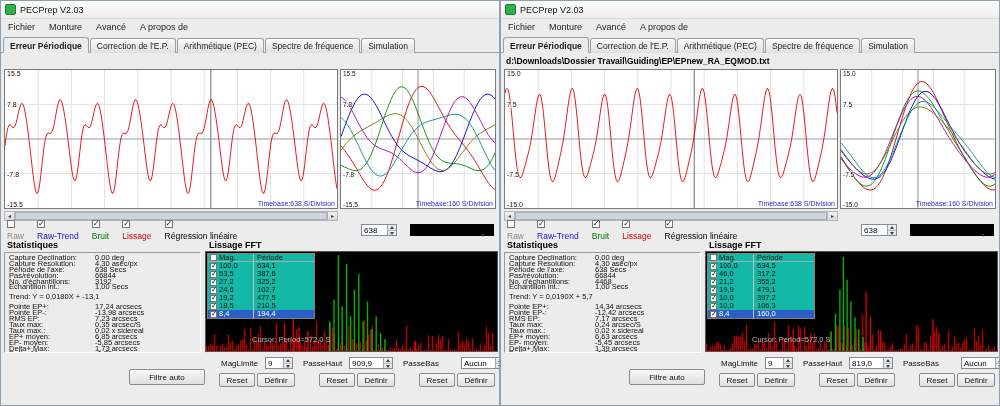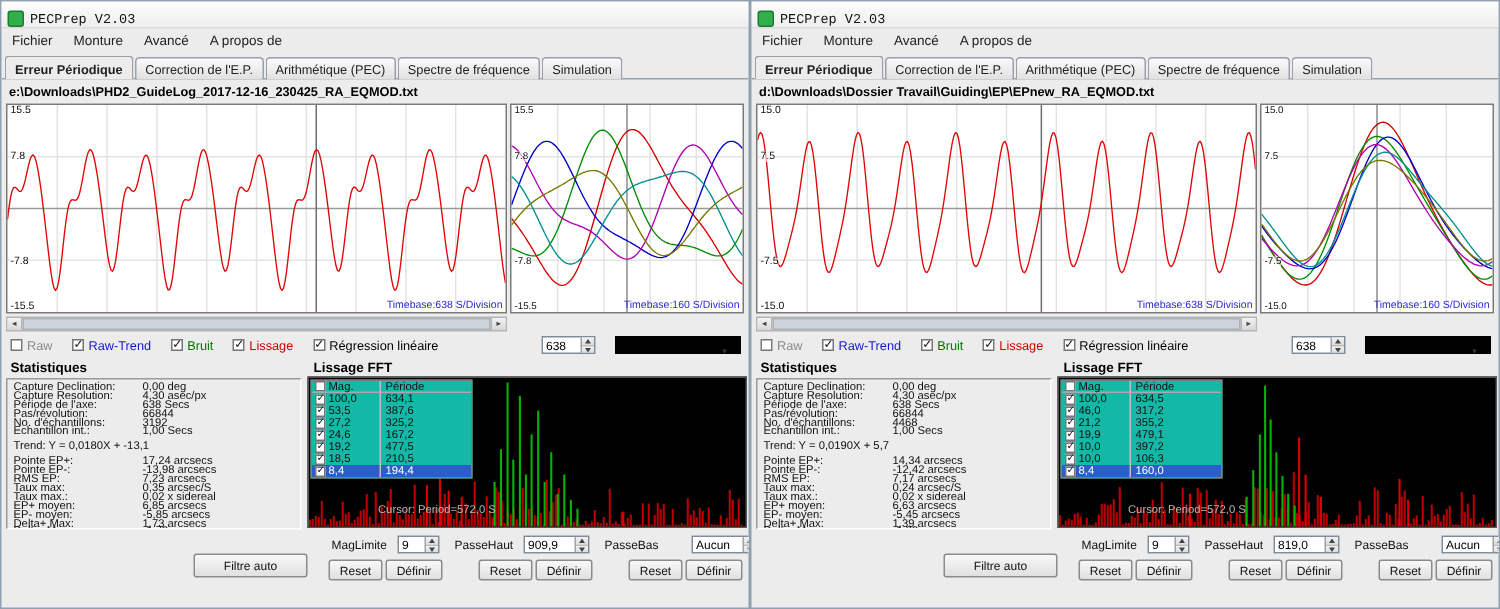--- a/index.html
+++ b/index.html
@@ -8,22 +8,22 @@
     width:1000px; height:406px; overflow:hidden;
     background:#3a3a3a; display:flex;
     font-family:"Liberation Sans","DejaVu Sans",sans-serif;
     -webkit-font-smoothing:antialiased;
   }
   .window {
     position:relative; width:500px; height:406px;
     background:#ececec; border:1px solid #8fa0b0; overflow:hidden;
   }
   
-  .titlebar { height:18px; display:flex; align-items:flex-end; padding-left:4px;
-    background:linear-gradient(#fdfdfd,#eeeeee); border-bottom:1px solid #dcdcdc;font-family:Liberation Mono, monospace; }
+  .titlebar { height:18px; display:flex; align-items:center; padding-left:4px;
+    background:linear-gradient(#fdfdfd,#eeeeee); border-bottom:1px solid #dcdcdc; }
   .appicon { width:11px; height:11px; background:#2fb04a; border:1px solid #1d7a33;
     border-radius:2px; margin-right:4px; flex:none; }
   .title { font-size:9px; color:#111; }
   
   .menubar { height:16px; display:flex; align-items:center; font-size:9px; color:#222; }
   .menuitem { padding:2px 7px; }
   
   .tabstrip { height:18px; padding:2px 2px 0 2px; display:flex; position:relative;
     border-bottom:1px solid #9aa0a8; }
   .tab { font-size:8.5px; color:#222; padding:2px 6px 3px 6px; margin-right:1px;
@@ -45,21 +45,21 @@
   .hscroll { position:absolute; left:3px; top:210px; width:334px; height:10px;
     background:#e8e8e8; border:1px solid #b5b5b5; display:flex; }
   .sarrow { width:10px; font-size:5px; line-height:8px; text-align:center; color:#444;
     background:linear-gradient(#f2f2f2,#d8d8d8); flex:none; }
   .sarrow:first-child { border-right:1px solid #b5b5b5; }
   .sarrow:last-child { border-left:1px solid #b5b5b5; }
   .sthumb { flex:1; background:#cfd4da; border:1px solid #aab2ba; }
   
   .controls { position:absolute; left:6px; top:222px; width:489px; height:14px;
     display:flex; align-items:center; gap:13px; font-size:8.5px; }
-  .chk { display:flex; align-items:center; gap:3px; white-space:nowrap; }
+  .chk { display:flex; gap:3px; white-space:nowrap;flex-direction:column; }
   .cb { width:8px; height:8px; background:#fff; border:1px solid #767676;
     display:inline-block; position:relative; flex:none; }
   .cb.checked::after { content:"✓"; position:absolute; left:0; top:-2px; font-size:8px; color:#111; }
   .lbl.gray { color:#8a8a8a; } .lbl.blue { color:#1515c8; } .lbl.green { color:#007800; } .lbl.red { color:#d00000; }
   .spin { display:inline-flex; align-items:stretch; background:#fff;
     border:1px solid #7f8c99; height:12px; }
   .spin .val { flex:1; font-size:8px; padding:1px 2px 0 2px; white-space:nowrap; overflow:hidden; }
   .arr { width:9px; display:flex; flex-direction:column; border-left:1px solid #9aa4ae; flex:none; }
   .arr i { flex:1; background:linear-gradient(#f2f2f2,#ddd); position:relative; }
   .arr i + i { border-top:1px solid #bbb; }
@@ -125,21 +125,20 @@
     <span class="menuitem">Avancé</span>
     <span class="menuitem">A propos de</span>
   </div>
   <div class="tabstrip">
     <div class="tab active">Erreur Périodique</div>
     <div class="tab">Correction de l'E.P.</div>
     <div class="tab">Arithmétique (PEC)</div>
     <div class="tab">Spectre de fréquence</div>
     <div class="tab">Simulation</div>
   </div>
-  <div class="filepath">e:\Downloads\PHD2_GuideLog_2017-12-16_230425_RA_EQMOD.txt</div>
 
   <div class="main-chart">
     <svg id="mc0" preserveAspectRatio="none" viewBox="0 0 332 138">
         <line x1="33.2" y1="0" x2="33.2" y2="138" stroke="#e3e3e3" stroke-width="1"></line>
         <line x1="66.4" y1="0" x2="66.4" y2="138" stroke="#e3e3e3" stroke-width="1"></line>
         <line x1="99.6" y1="0" x2="99.6" y2="138" stroke="#e3e3e3" stroke-width="1"></line>
         <line x1="132.8" y1="0" x2="132.8" y2="138" stroke="#e3e3e3" stroke-width="1"></line>
         <line x1="166" y1="0" x2="166" y2="138" stroke="#e3e3e3" stroke-width="1"></line>
         <line x1="199.2" y1="0" x2="199.2" y2="138" stroke="#e3e3e3" stroke-width="1"></line>
         <line x1="232.4" y1="0" x2="232.4" y2="138" stroke="#e3e3e3" stroke-width="1"></line>
@@ -476,21 +475,21 @@
     <span class="fper">387,6</span>
   </div>
           <div class="fft-row">
     <span class="cb checked"></span>
     <span class="fmag">27,2</span>
     <span class="fper">325,2</span>
   </div>
           <div class="fft-row">
     <span class="cb checked"></span>
     <span class="fmag">24,6</span>
-    <span class="fper">167,2</span>
+    <span class="fper">102,7</span>
   </div>
           <div class="fft-row">
     <span class="cb checked"></span>
     <span class="fmag">19,2</span>
     <span class="fper">477,5</span>
   </div>
           <div class="fft-row">
     <span class="cb checked"></span>
     <span class="fmag">18,5</span>
     <span class="fper">210,5</span>

